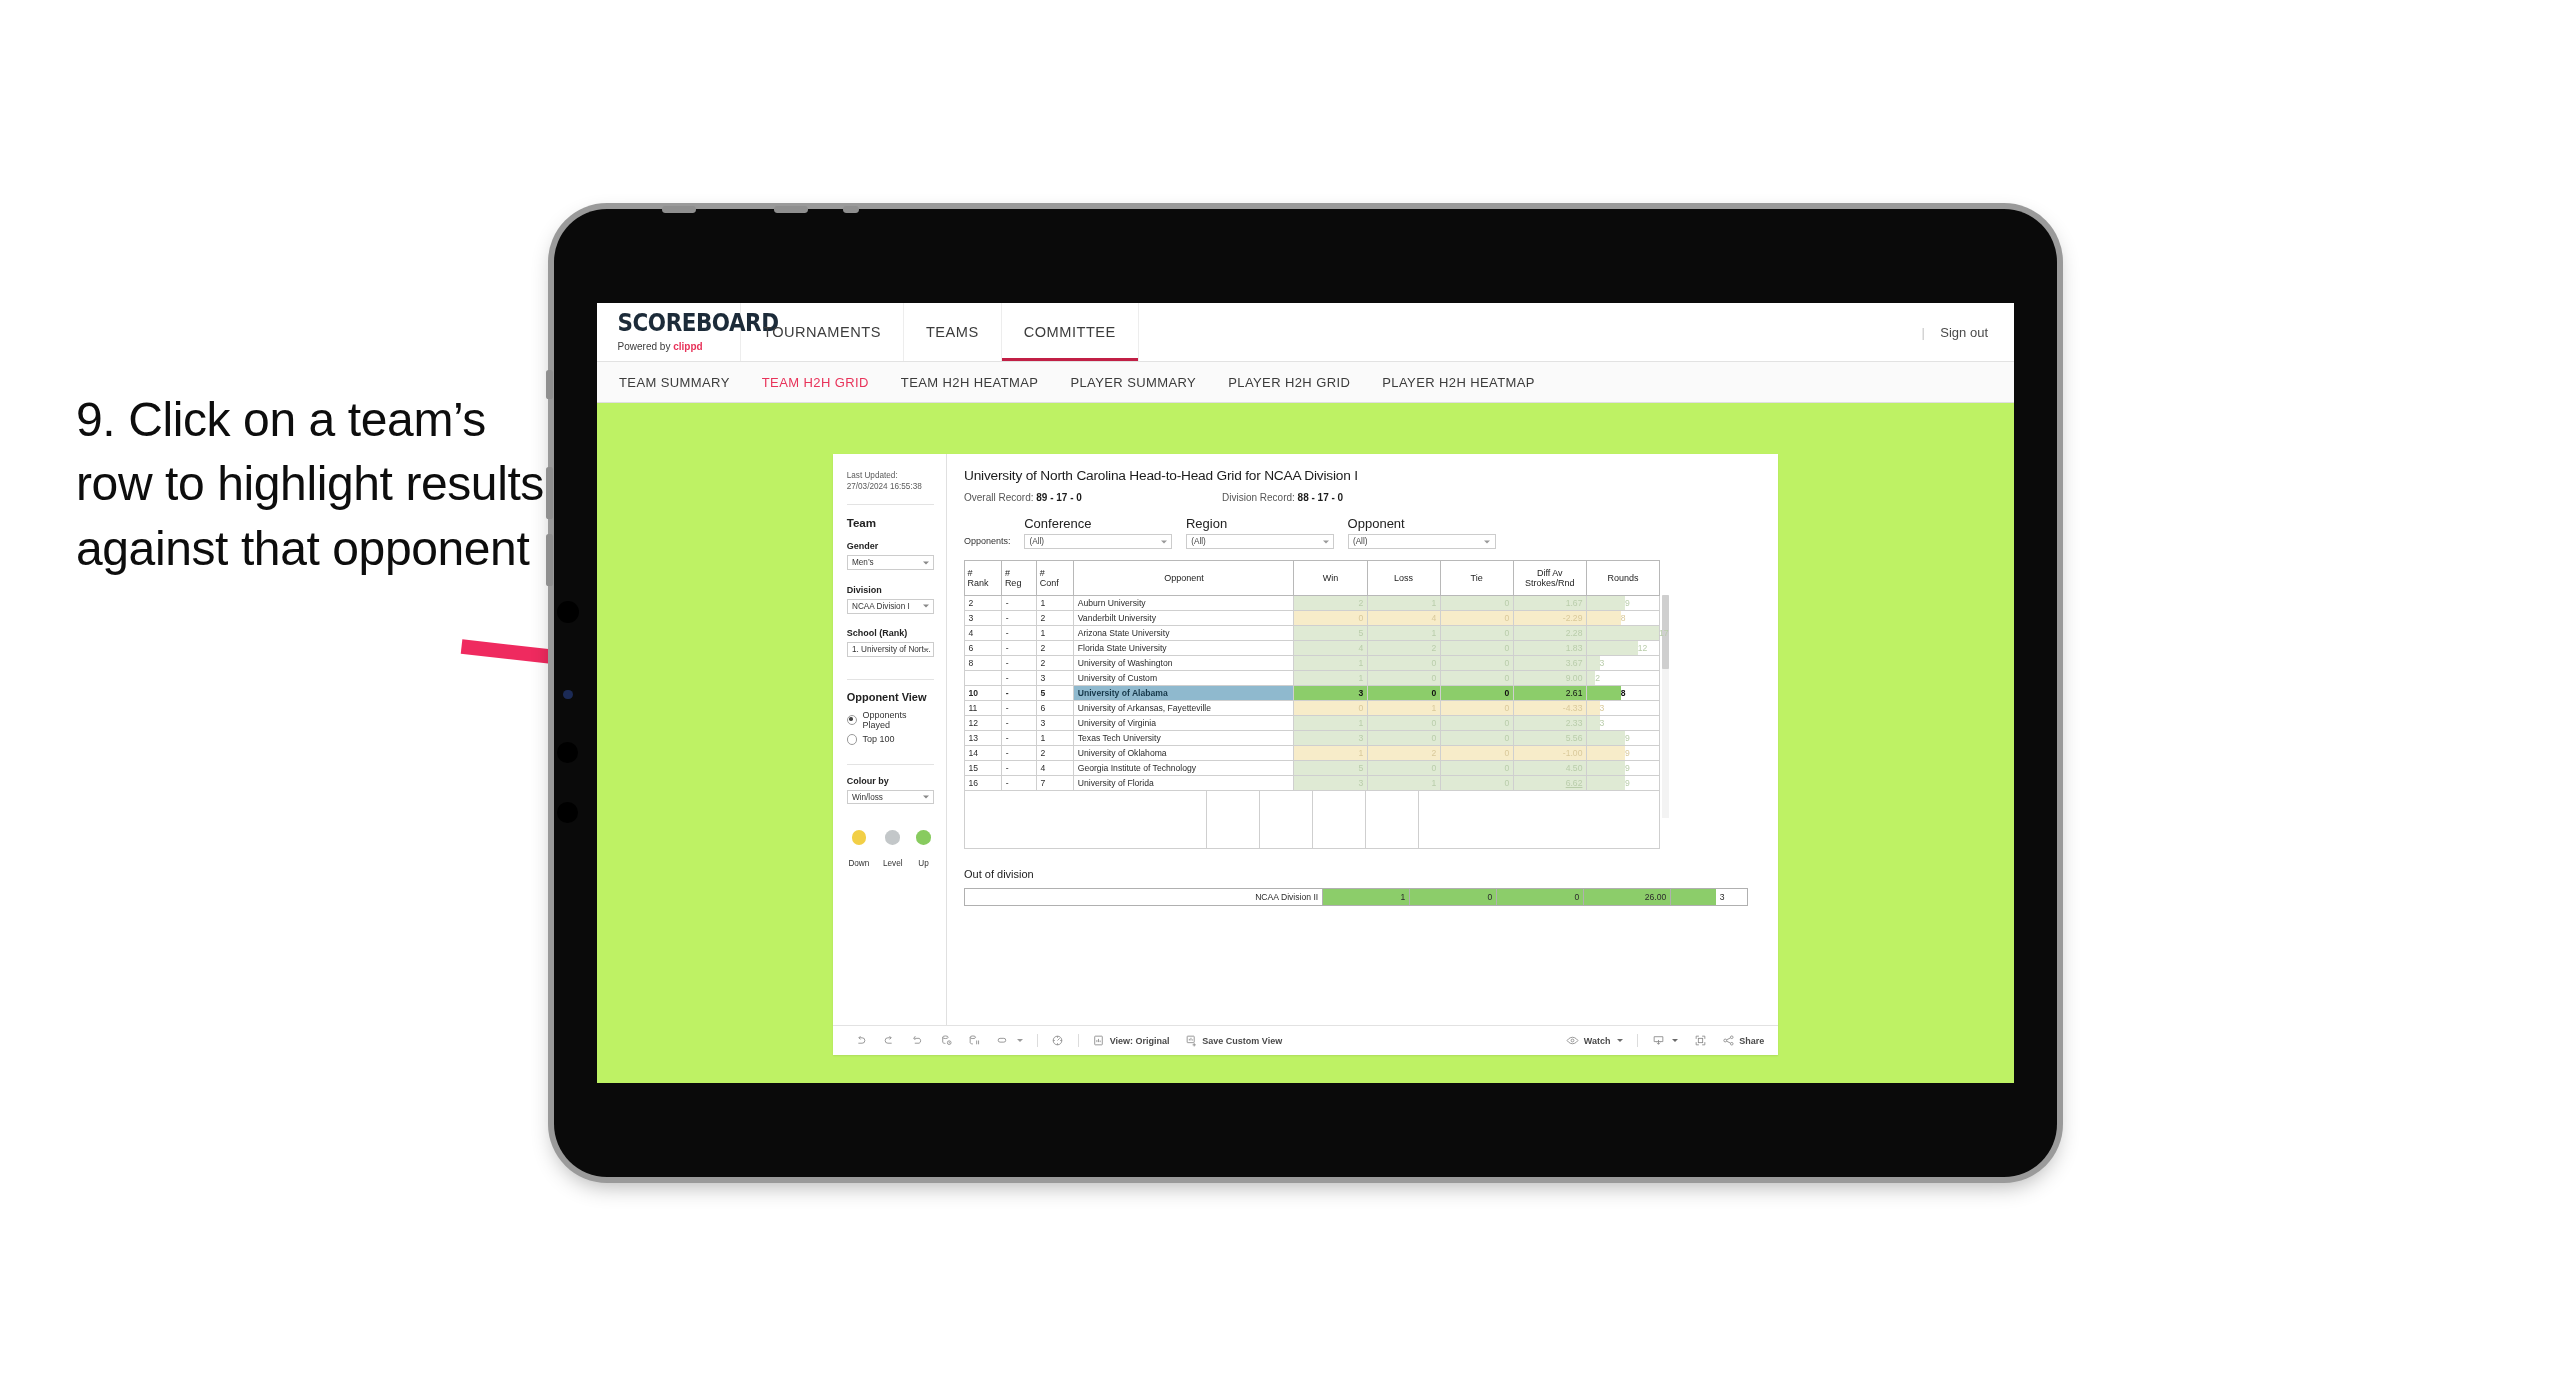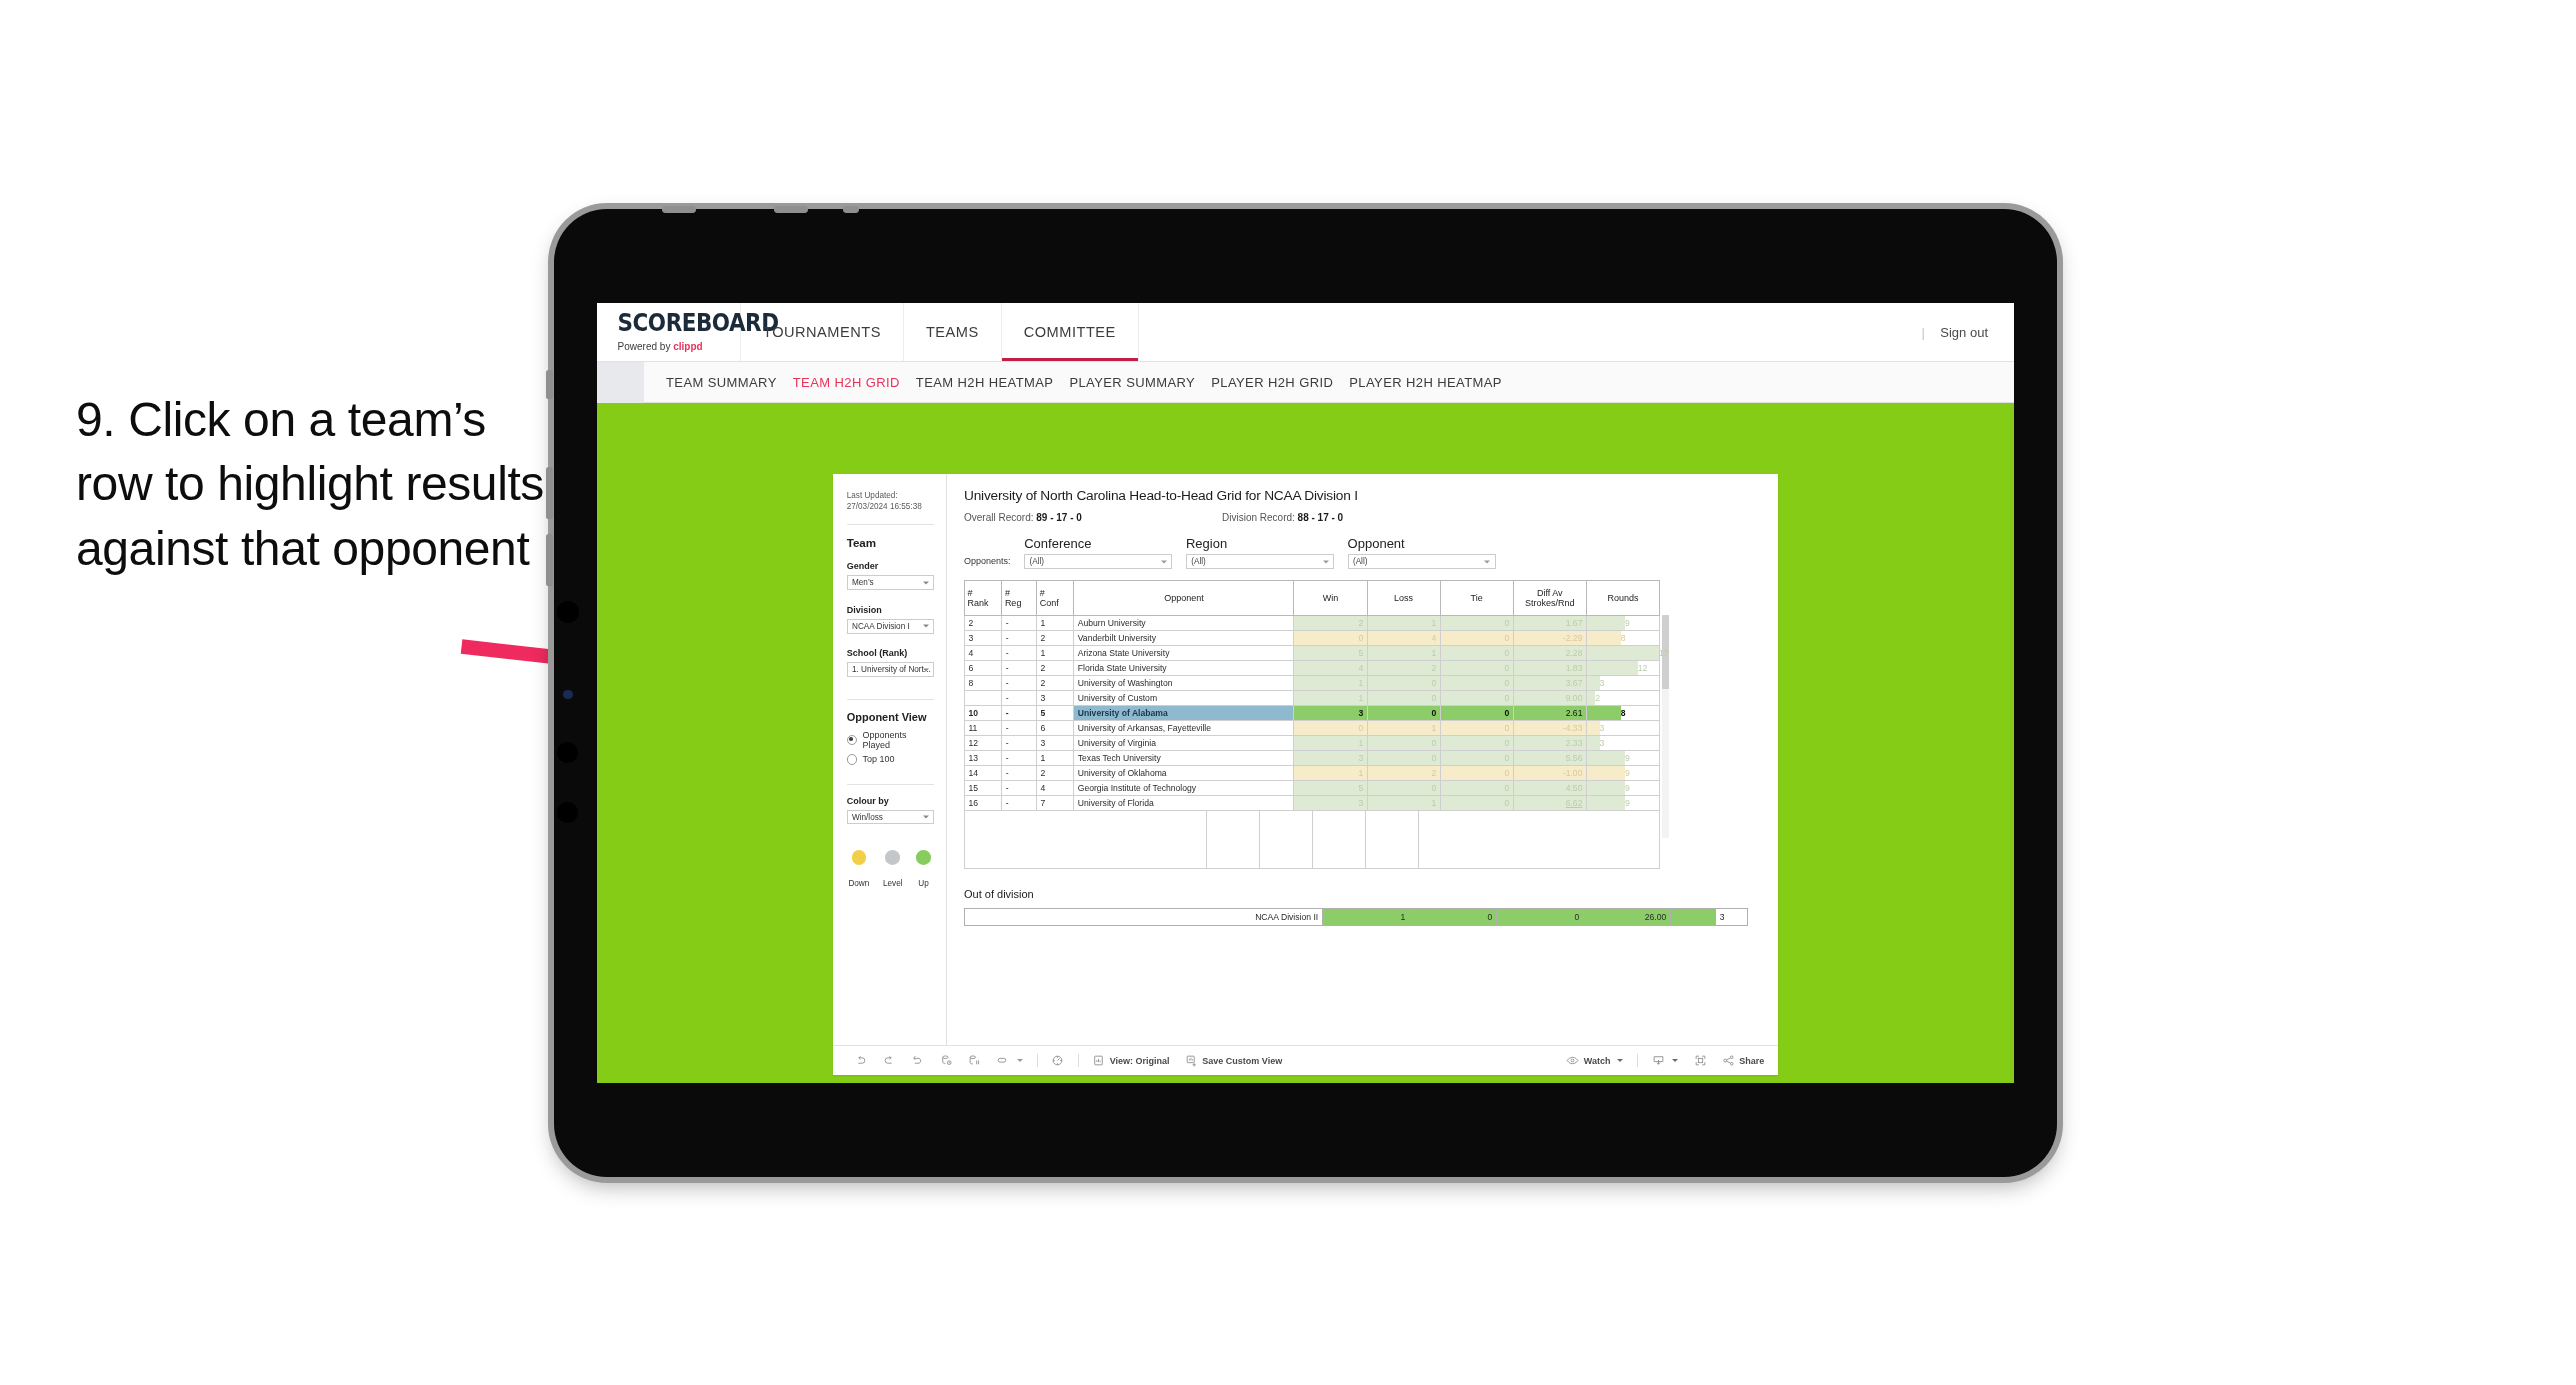--- a/index.html
+++ b/index.html
@@ -77,28 +77,28 @@
   #header-right{
     margin-left:auto;display:flex;align-items:center;gap:15.5px;
     padding-right:26px;font-size:13px;color:#4a4a4a;
   }
   #header-right .divider{color:#c6c6c6;}
   #signout{cursor:pointer;}
 
   
   #subnav{
     height:40px;background:#fafafa;display:flex;align-items:center;
-    gap:16px;padding-left:22px;border-bottom:0.9px solid #e0e0e0;
-    font-size:13px;color:#3c3c3c;letter-spacing:0.4px;margin-left:47px;
+    gap:32px;padding-left:22px;border-bottom:0.9px solid #e0e0e0;
+    font-size:13px;color:#3c3c3c;letter-spacing:0.4px;
   }
   #subnav .sub-item{cursor:pointer;}
   #subnav .sub-item.active{color:#e8335a;}
 
   
-  #wb-body{position:relative;height:683px;background:#84cc16;padding-top:71px;box-sizing:border-box;}
+  #wb-body{position:relative;height:683px;background:#bef264;padding-top:51px;box-sizing:border-box;}
   #wb-sheet{
     margin:0 auto;width:945px;background:#fff;height:601px;
     box-shadow:0 0.9px 1.7px rgba(0,0,0,.09);display:flex;flex-direction:column;
   }
   #sheet-main{flex:1;display:flex;min-height:0;}
 
   
   #filters{
     width:114px;border-right:0.9px solid #e0e0e0;padding:15.5px 12px 0 13.7px;
     box-sizing:border-box;font-size:9.4px;color:#333;

